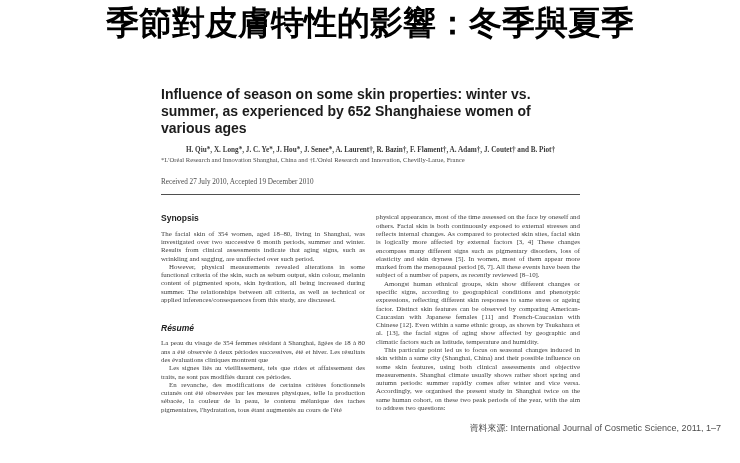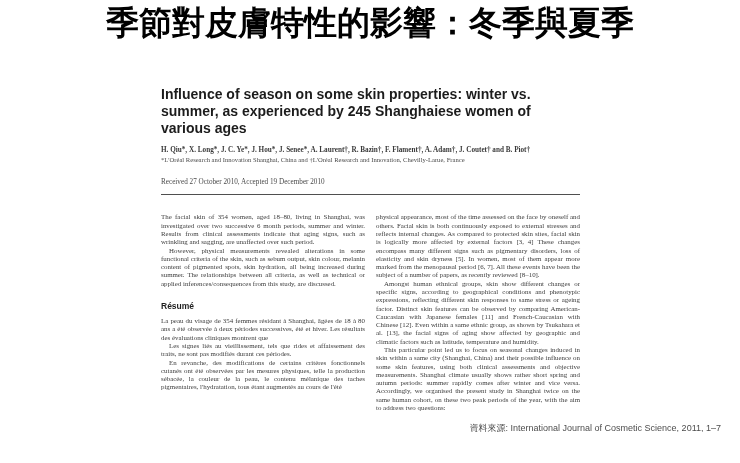--- a/index.html
+++ b/index.html
@@ -5,62 +5,63 @@
   html,body{margin:0;padding:0;background:#ffffff;}
   .page{position:relative;width:740px;height:432px;background:#ffffff;overflow:hidden;
         font-family:"Liberation Sans",sans-serif;}
   .cn-title{position:absolute;top:4px;left:0;width:740px;text-align:center;
             font-weight:900;font-size:33px;line-height:1.15;color:#000;
             font-family:"Liberation Sans",sans-serif;}
   .paper{position:absolute;left:161px;top:86px;width:419px;}
   .en-title{font-weight:700;font-size:14px;line-height:1.22;color:#1c1c1c;
             font-family:"Liberation Sans",sans-serif;}
   .authors{margin-top:9px;font-family:"Liberation Serif",serif;font-weight:700;
-           font-size:7.2px;line-height:1.25;color:#3a3a3a;}
+           font-size:7.2px;line-height:1.25;color:#3a3a3a;text-align:center;}
   .affil{margin-top:1px;font-family:"Liberation Serif",serif;font-size:6.6px;
          line-height:1.25;color:#4a4a4a;}
   .received{margin-top:14px;font-family:"Liberation Serif",serif;font-size:7.2px;color:#4a4a4a;}
   .keywords{margin-top:6px;font-family:"Liberation Serif",serif;font-size:7.2px;color:#3a3a3a;}
   .keywords .kw-label{font-weight:700;color:#2e2e2e;}
   .rule{margin:8px 0 0 0;border:none;border-top:1.6px solid #4f4f4f;}
   .columns{display:flex;gap:11px;margin-top:18px;}
   .col{flex:1;font-family:"Liberation Serif",serif;font-size:6.9px;line-height:1.2;
        color:#3c3c3c;text-align:justify;}
   .col h3{font-family:"Liberation Sans",sans-serif;font-weight:700;font-size:8.5px;
           color:#1e1e1e;margin:0 0 6px 0;}
-  .col h3.h-resume{margin-top:13px;}
+  .col h3.h-resume{margin-top:19px;font-style:italic;}
   .col p{margin:0;}
   .col p.indent{text-indent:8px;}
   .bottom-fade{position:absolute;left:155px;top:428px;width:432px;height:18px;
                background:linear-gradient(to bottom,rgba(255,255,255,0),rgba(255,255,255,0.92) 65%,#ffffff);}
   .source{position:absolute;top:422px;right:19px;font-size:9px;color:#4d4d4d;
           font-family:"Liberation Sans",sans-serif;}
 </style>
 </head>
 <body>
 
 <div class="page">
 
   <div class="cn-title">
     <div>季節對皮膚特性的影響：冬季與夏季</div>
   </div>
 
   <div class="paper">
-    <div class="en-title">Influence of season on some skin properties: winter vs. summer, as experienced by 245 Shanghaiese women of various ages</div>
+    <div class="en-title">Influence of season on some skin properties: winter vs. summer, as experienced by 652 Shanghaiese women of various ages</div>
 
     <div class="authors">H. Qiu*, X. Long*, J. C. Ye*, J. Hou*, J. Senee*, A. Laurent†, R. Bazin†, F. Flament†, A. Adam†, J. Coutet† and B. Piot†</div>
     <div class="affil">*L'Oréal Research and Innovation Shanghai, China and †L'Oréal Research and Innovation, Chevilly-Larue, France</div>
 
-    <div class="received">Received 27 October 2010, Accepted 19 December 2010</div>
+    <div class="received">Received 27 July 2010, Accepted 19 December 2010</div>
 
 
     <hr class="rule">
 
     <div class="columns">
       <div class="col">
+        <h3>Synopsis</h3>
         <p>The facial skin of 354 women, aged 18–80, living in Shanghai, was investigated over two successive 6 month periods, summer and winter. Results from clinical assessments indicate that aging signs, such as wrinkling and sagging, are unaffected over such period.</p>
         <p class="indent">However, physical measurements revealed alterations in some functional criteria of the skin, such as sebum output, skin colour, melanin content of pigmented spots, skin hydration, all being increased during summer. The relationships between all criteria, as well as technical or applied inferences/consequences from this study, are discussed.</p>
         <h3 class="h-resume">Résumé</h3>
         <p>La peau du visage de 354 femmes résidant à Shanghai, âgées de 18 à 80 ans a été observée à deux périodes successives, été et hiver. Les résultats des évaluations cliniques montrent que</p>
         <p class="indent">Les signes liés au vieillissement, tels que rides et affaissement des traits, ne sont pas modifiés durant ces périodes.</p>
         <p class="indent">En revanche, des modifications de certains critères fonctionnels cutanés ont été observées par les mesures physiques, telle la production sébacée, la couleur de la peau, le contenu mélanique des taches pigmentaires, l'hydratation, tous étant augmentés au cours de l'été</p>
       </div>
       <div class="col">
         <p>physical appearance, most of the time assessed on the face by oneself and others. Facial skin is both continuously exposed to external stresses and reflects internal changes. As compared to protected skin sites, facial skin is logically more affected by external factors [3, 4] These changes encompass many different signs such as pigmentary disorders, loss of elasticity and skin dryness [5]. In women, most of them appear more marked from the menopausal period [6, 7]. All these events have been the subject of a number of papers, as recently reviewed [8–10].</p>
         <p class="indent">Amongst human ethnical groups, skin show different changes or specific signs, according to geographical conditions and phenotypic expressions, reflecting different skin responses to same stress or ageing factor. Distinct skin features can be observed by comparing American-Caucasian with Japanese females [11] and French-Caucasian with Chinese [12]. Even within a same ethnic group, as shown by Tsukahara et al. [13], the facial signs of aging show affected by geographic and climatic factors such as latitude, temperature and humidity.</p>

